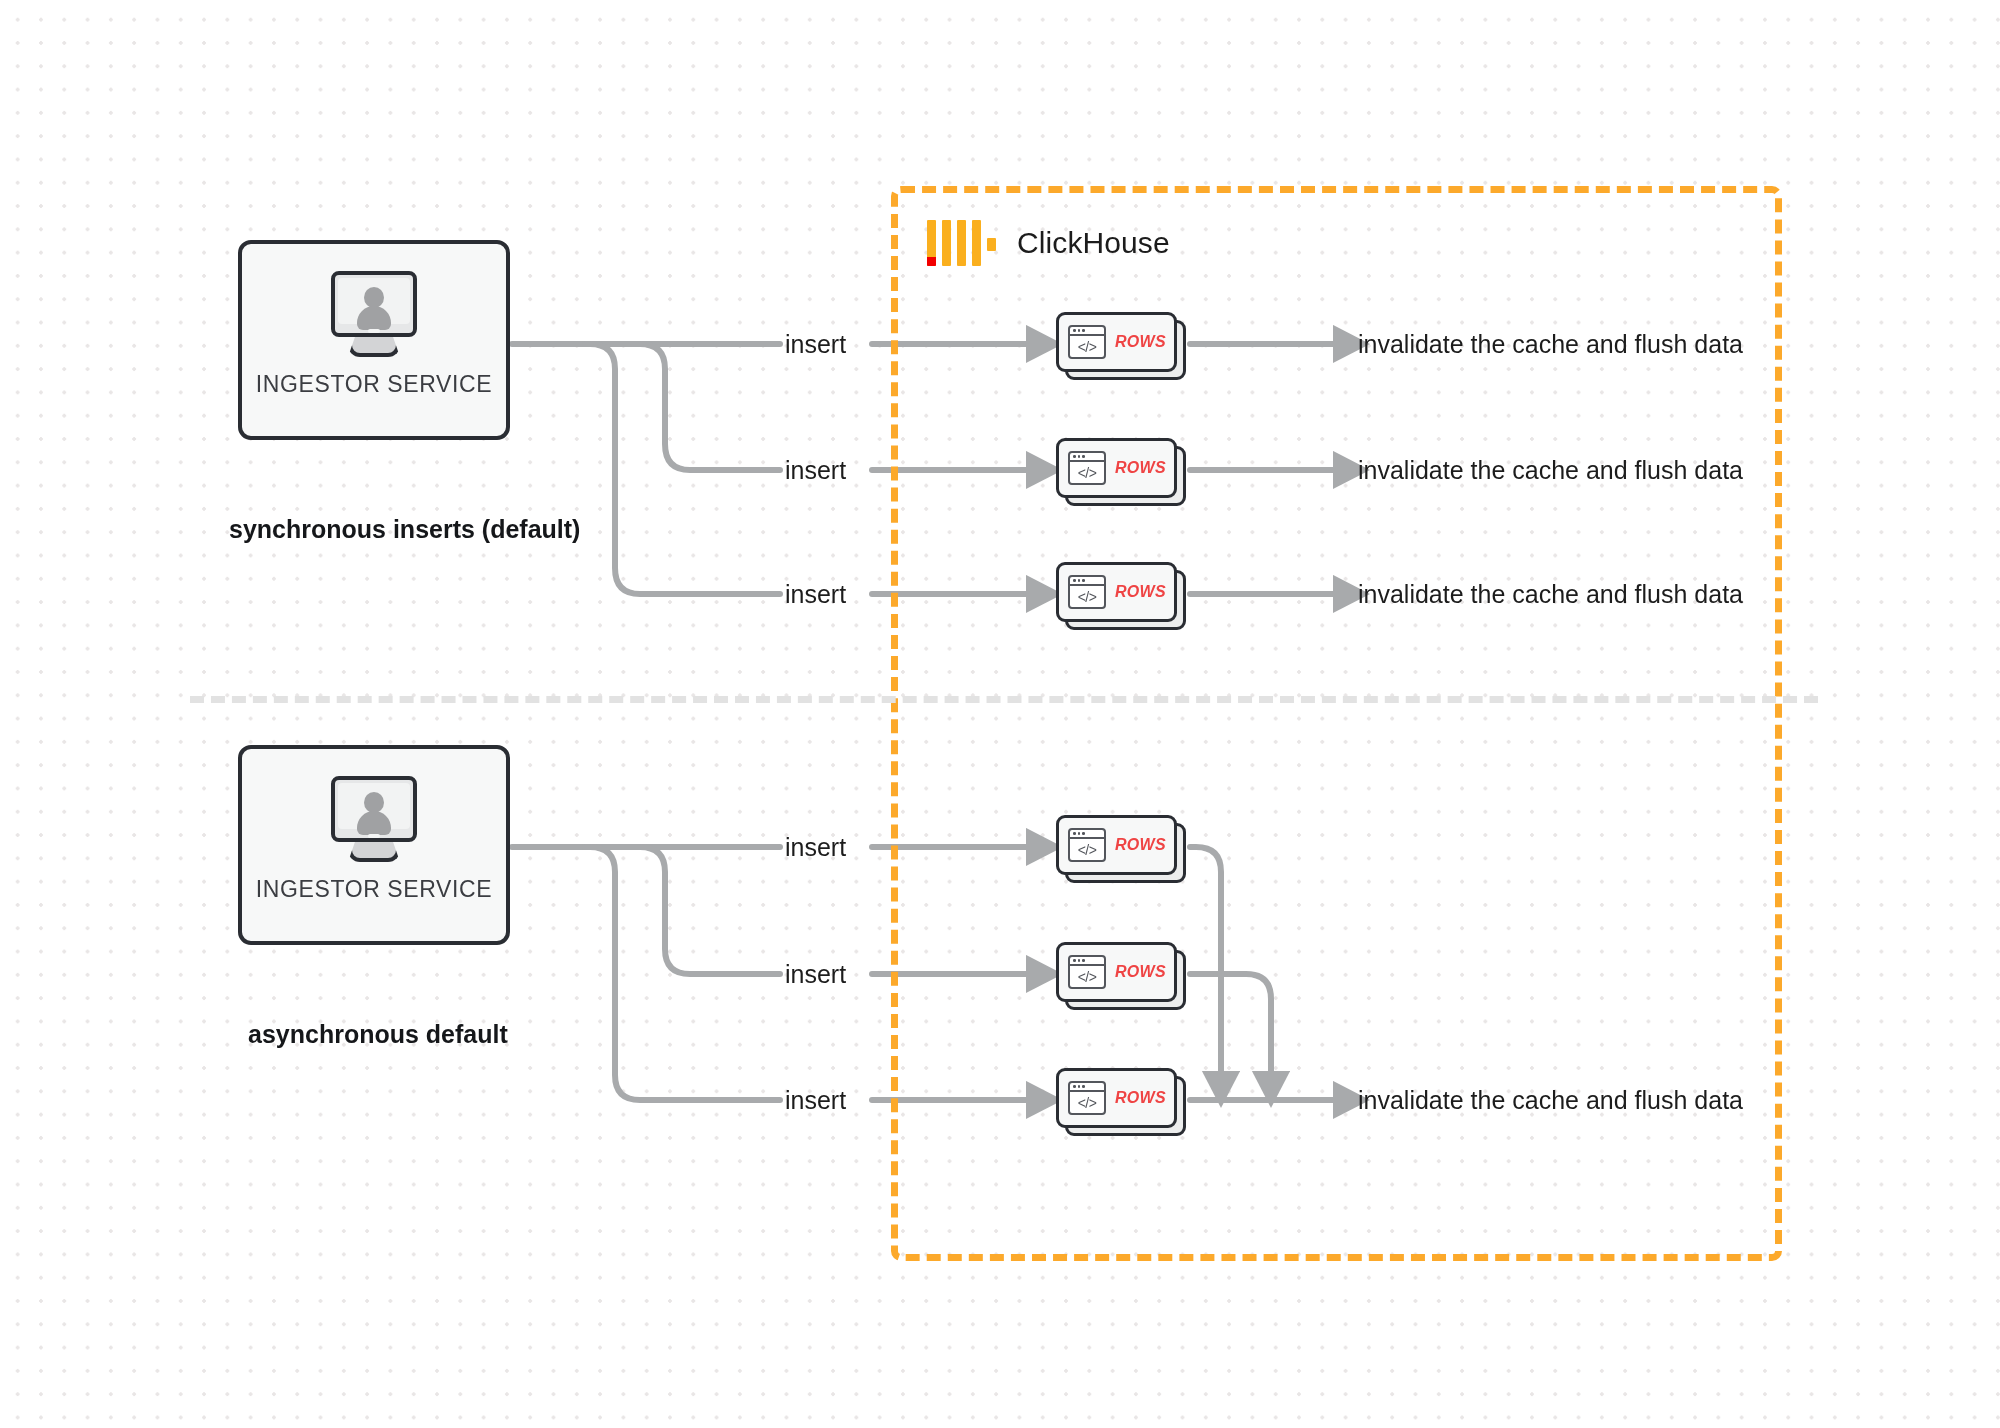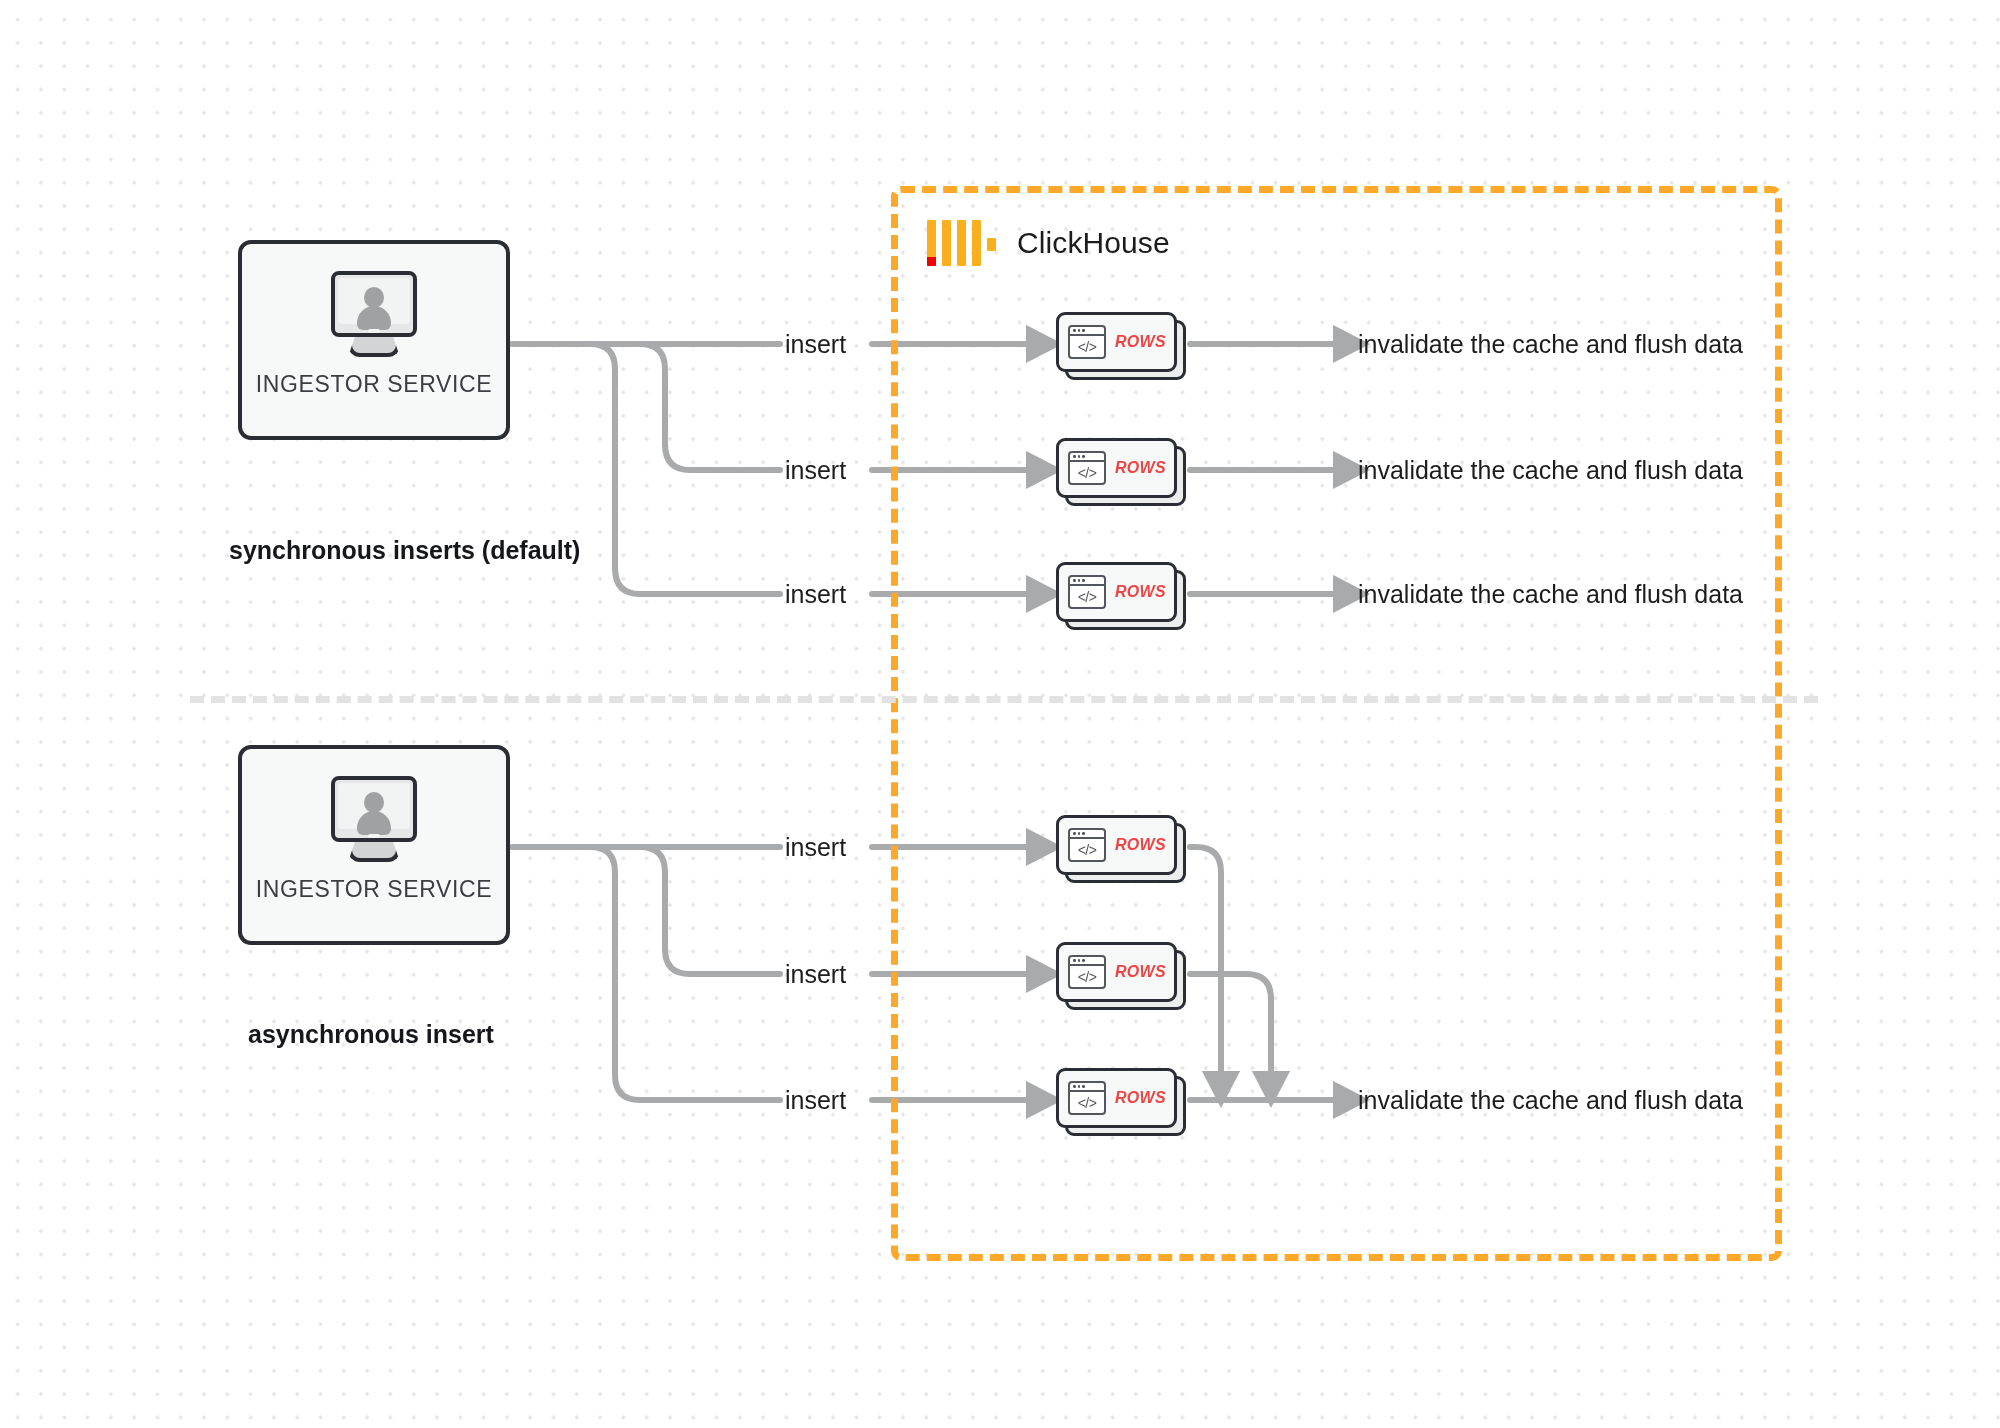--- a/index.html
+++ b/index.html
@@ -178,21 +178,21 @@
 
   
   .caption {
     position: absolute;
     font-size: 25px;
     font-weight: bold;
     color: #15171a;
     white-space: nowrap;
     z-index: 4;
   }
-  .caption.sync  { left: 229px; top: 536px; text-align: right; }
+  .caption.sync  { left: 229px; top: 515px; text-align: right; }
   .caption.async { left: 248px; top: 1020px; }
 
   
   .rows-card {
     position: absolute;
     width: 130px;
     height: 68px;
     z-index: 4;
   }
   .rows-back {
@@ -422,21 +422,21 @@
       <div class="mon-screen">
         <div class="mon-inner"></div>
         <div class="mon-head"></div>
         <div class="mon-body"></div>
         <div class="mon-led"></div>
       </div>
     </div>
     <div class="ingestor-label">INGESTOR SERVICE</div>
   </div>
 
-  <div class="caption async">asynchronous insert</div>
+  <div class="caption async">asynchronous default</div>
 
   <div class="edge-label insert-label" style="left:785px; top:833px;">insert</div>
   <div class="edge-label insert-label" style="left:785px; top:960px;">insert</div>
   <div class="edge-label insert-label" style="left:785px; top:1086px;">insert</div>
 
   <div class="rows-card" style="left:1056px; top:815px;">
     <div class="rows-back"></div>
     <div class="rows-front">
       <div class="win-icon">
         <div class="win-bar">

